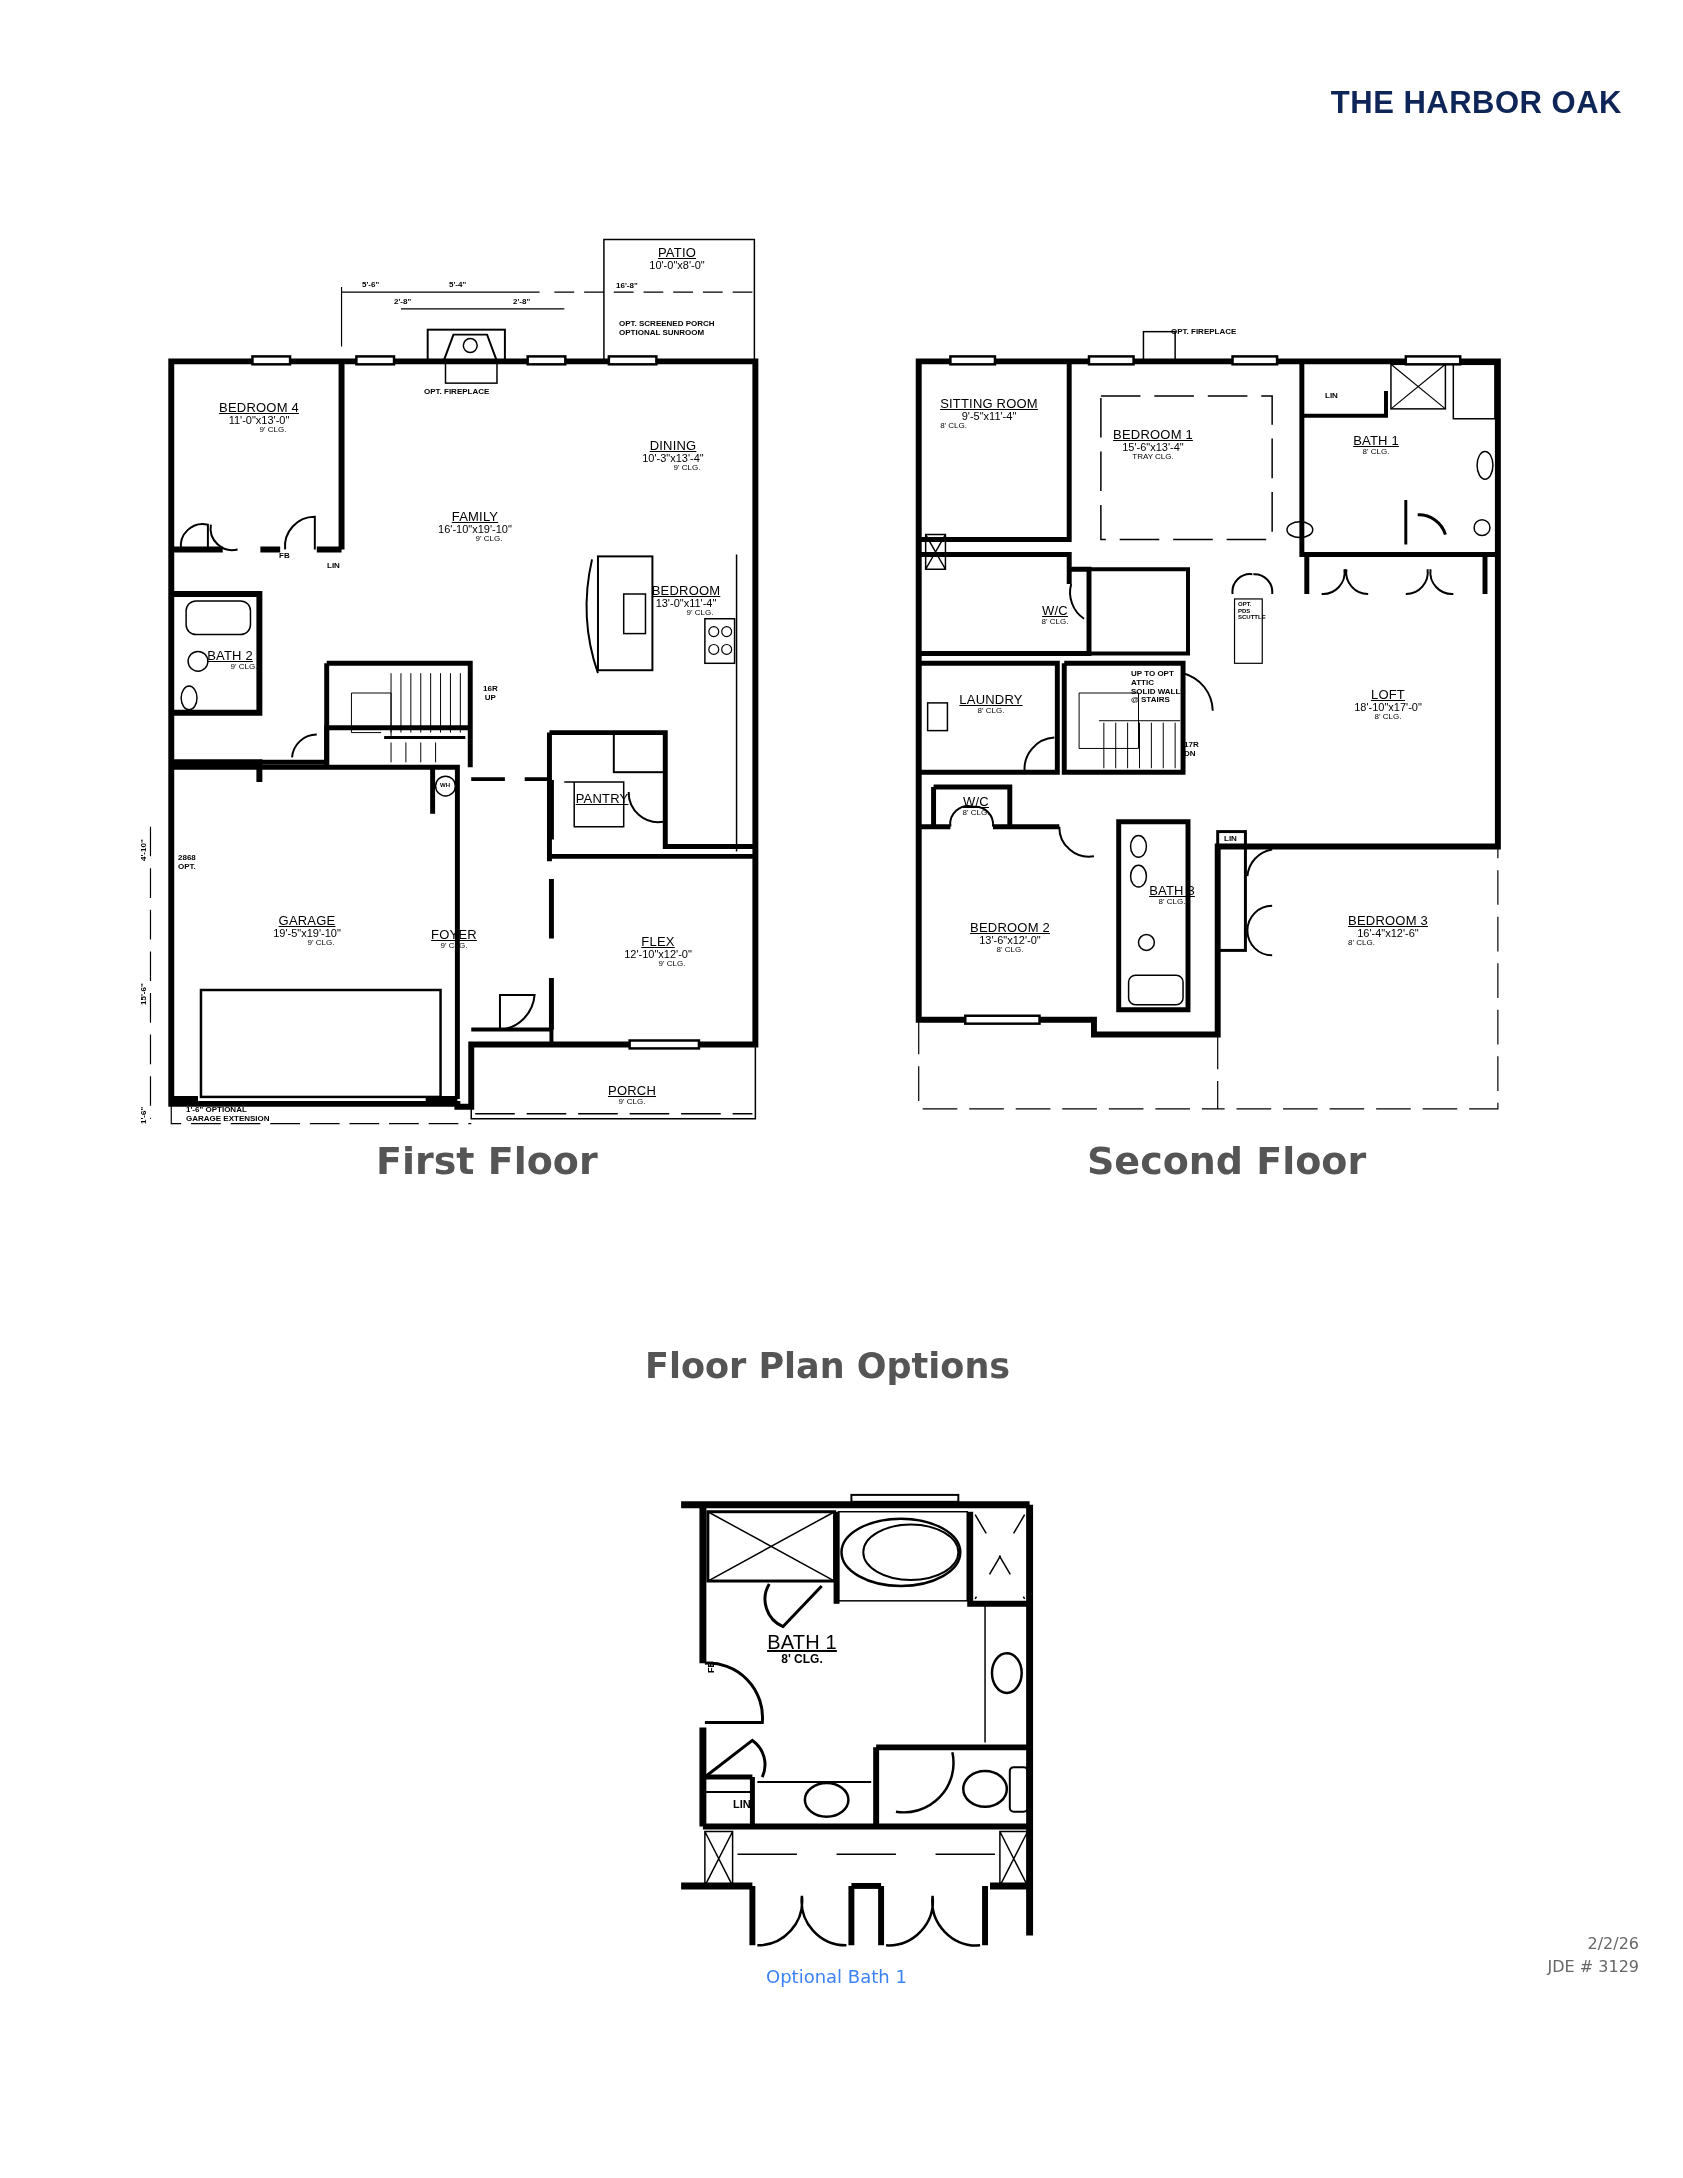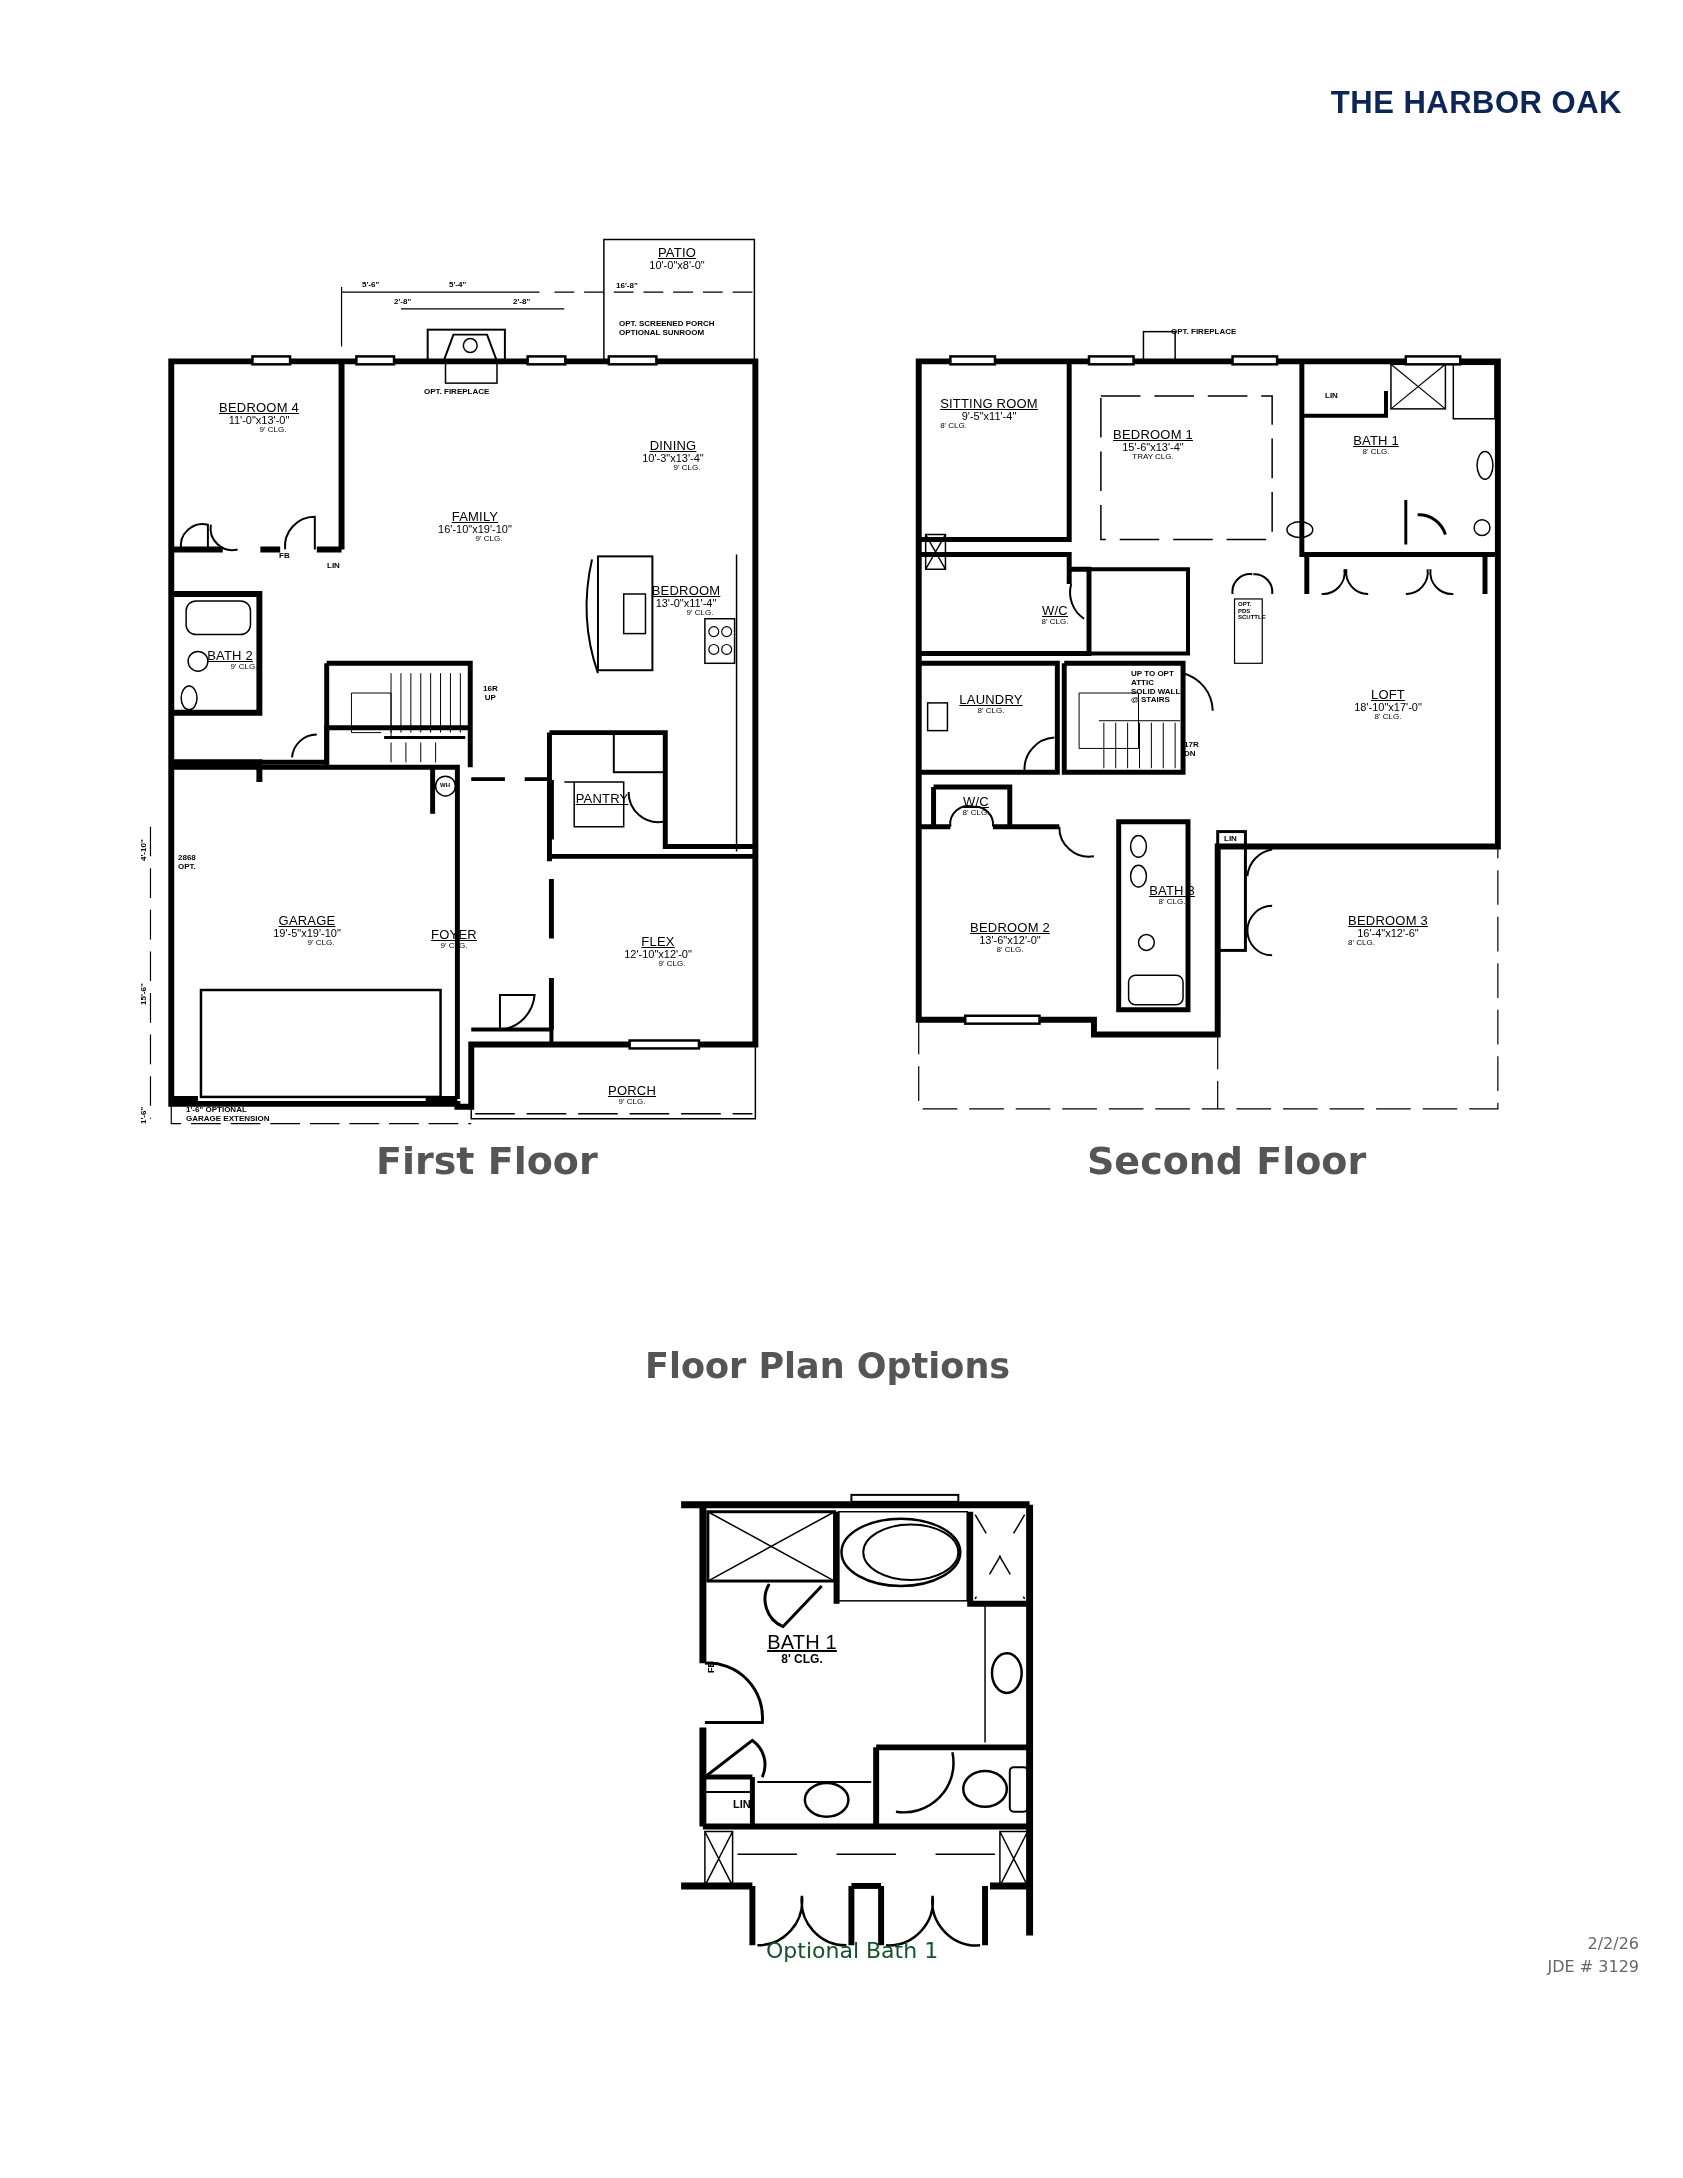--- a/index.html
+++ b/index.html
@@ -5,21 +5,21 @@
     html, body { margin: 0; padding: 0; background: #ffffff; }
     body { width: 1683px; height: 2178px; position: relative; overflow: hidden;
            font-family: "DejaVu Sans", sans-serif; color: #000; }
     .abs { position: absolute; }
     .brand-title { right: 61px; top: 85px; font-family: Liberation Sans, sans-serif;
                    font-weight: 700; font-size: 31px; letter-spacing: 0.5px; color: #0e2557; }
     .floor-caption { font-family: "DejaVu Sans", sans-serif; font-weight: 700; font-size: 38px;
                      color: #555555; white-space: nowrap; }
     .section-title { font-family: "DejaVu Sans", sans-serif; font-weight: 700; font-size: 35px;
                      color: #555555; white-space: nowrap; }
-    .option-caption { font-family: "DejaVu Sans", sans-serif; font-size: 22px; color: #14532d; white-space: nowrap; }
+    .option-caption { font-family: "DejaVu Sans", sans-serif; font-size: 18px; color: #3b82f6; white-space: nowrap; margin-top: 28px; }
     .meta { right: 44px; font-family: "DejaVu Sans", sans-serif; font-size: 16px; color: #666; text-align: right; }
     svg { position: absolute; overflow: visible; }
     .room-label { position: absolute; text-align: center; font-family: "Liberation Sans Narrow", "Liberation Sans", sans-serif;
                   line-height: 1.05; transform: translateX(-50%); white-space: nowrap; }
     .room-name { font-size: 13px; text-decoration: underline; letter-spacing: 0.2px; }
     .room-dim { font-size: 11px; }
     .room-clg { font-size: 8px; padding-left: 28px; }
     .note { position: absolute; font-family: "Liberation Sans", sans-serif; font-size: 8px; font-weight: 700;
             line-height: 1.1; white-space: nowrap; }
     .dim-text { position: absolute; font-family: "Liberation Sans", sans-serif; font-size: 8px; font-weight: 700; white-space: nowrap; }

